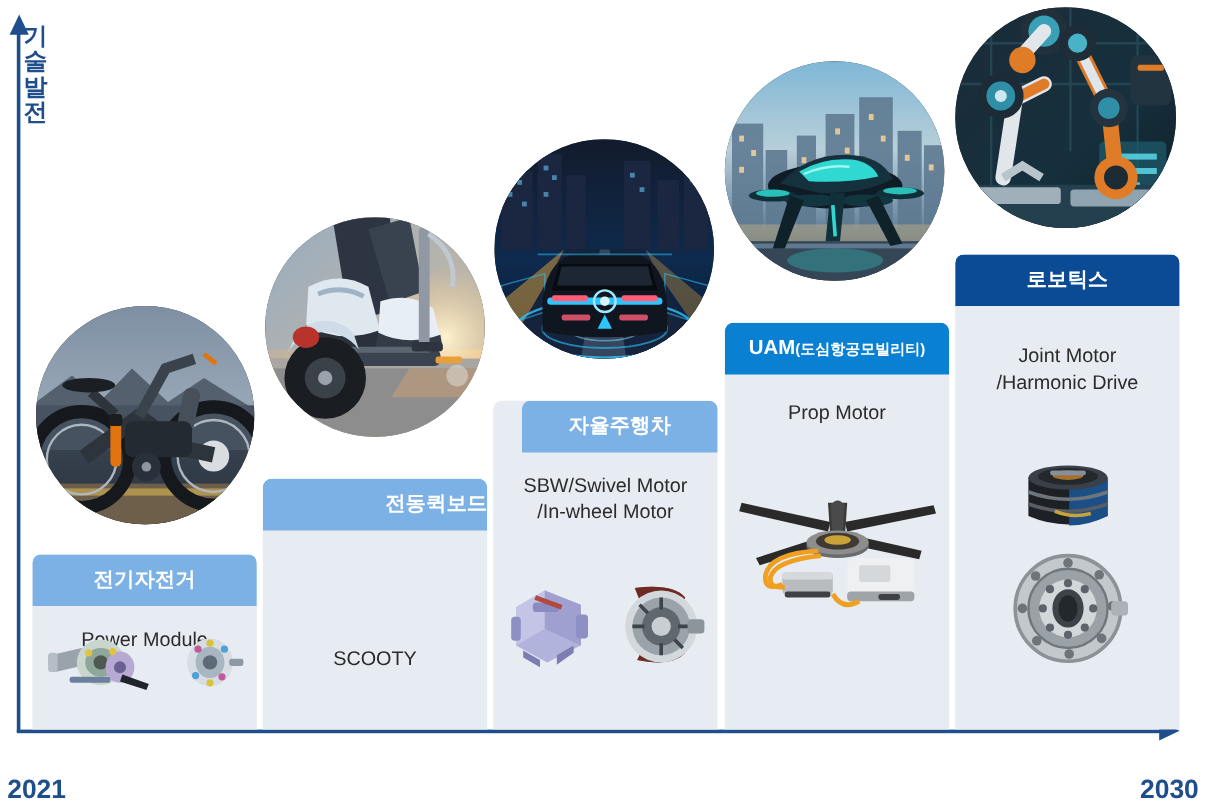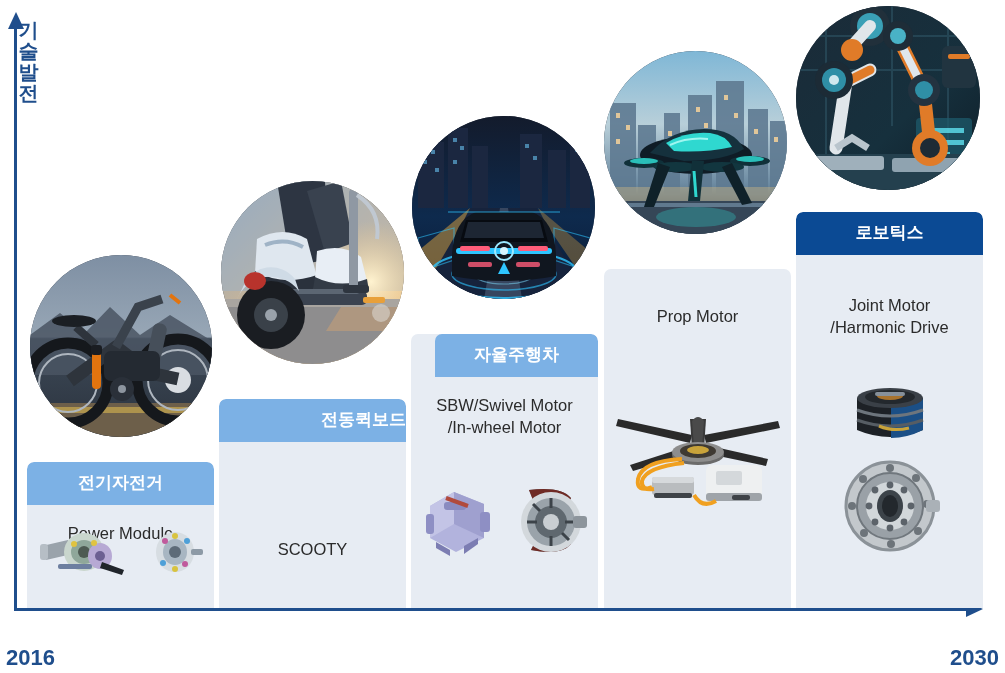--- a/index.html
+++ b/index.html
@@ -62,21 +62,21 @@
 </style>
 </head>
 <body>
 
 <div class="axis-y-arrow"></div>
 <div class="axis-y"></div>
 <div class="axis-x"></div>
 <div class="axis-x-arrow"></div>
 
 <div class="axis-y-label">기술발전</div>
-<div class="year year-start">2016</div>
+<div class="year year-start">2021</div>
 <div class="year year-end">2030</div>
 
 <div class="photo" style="left:30px;top:255px;width:182px;height:182px;">
   <svg width="182" height="182" viewBox="0 0 182 182">
     <defs>
       <linearGradient id="bikeSky" x1="0" y1="0" x2="0" y2="1">
         <stop offset="0%" stop-color="#7e8fa3"></stop>
           <stop offset="45%" stop-color="#98a7b6"></stop>
         <stop offset="46%" stop-color="#3e4a58"></stop>
           <stop offset="100%" stop-color="#2a323d"></stop>
@@ -421,21 +421,24 @@
           <path d="M24 20 L31 27"></path>
             <path d="M53 49 L60 56"></path>
         </g>
         <rect x="64" y="32" width="14" height="12" rx="3" fill="#8d959c"></rect>
       </svg>
     </span>
   </div>
 </div>
 
 <div class="card" style="left:604px;top:269px;height:339px;">
-  <div class="card-body" style="padding-top:37px;">
+  <div class="card-header" style="background:#0A80D2;">
+    <span>UAM</span><span class="sub">(도심항공모빌리티)</span>
+  </div>
+  <div class="card-body" style="padding-top:22px;">
     <span class="line">Prop Motor</span>
   </div>
   <div class="products" style="top:140px;">
     <span class="prod">
       <svg width="172" height="118" viewBox="0 0 172 118">
 
         <g fill="#2a2a2a">
           <path d="M80 26 L6 10 L4 17 L78 34 Z"></path>
           <path d="M92 26 L166 12 L168 19 L94 34 Z"></path>
           <path d="M80 36 L18 56 L21 62 L82 44 Z"></path>
@@ -462,21 +465,21 @@
         <path d="M82 86 Q90 100 104 92" stroke="#f0a020" stroke-width="4" fill="none"></path>
       </svg>
     </span>
   </div>
 </div>
 
 <div class="card" style="left:796px;top:212px;height:396px;">
   <div class="card-header" style="background:#0B4A94;">
     <span>로보틱스</span><span class="sub"></span>
   </div>
-  <div class="card-body" style="padding-top:40px;">
+  <div class="card-body" style="padding-top:32px;">
     <span class="line">Joint Motor</span>
     <span class="line">/Harmonic Drive</span>
   </div>
   <div class="products" style="top:168px;">
     <span class="prod">
       <svg width="90" height="70" viewBox="0 0 90 70">
         <path d="M12 18 Q45 6 78 18 L78 50 Q45 64 12 50 Z" fill="#1d2126"></path>
         <path d="M46 10 Q76 12 78 20 L78 50 Q62 58 46 58 Z" fill="#1b4f86"></path>
         <ellipse cx="45" cy="18" rx="33" ry="10" fill="#3a4047"></ellipse>
         <ellipse cx="45" cy="17" rx="25" ry="7" fill="#23282d"></ellipse>

